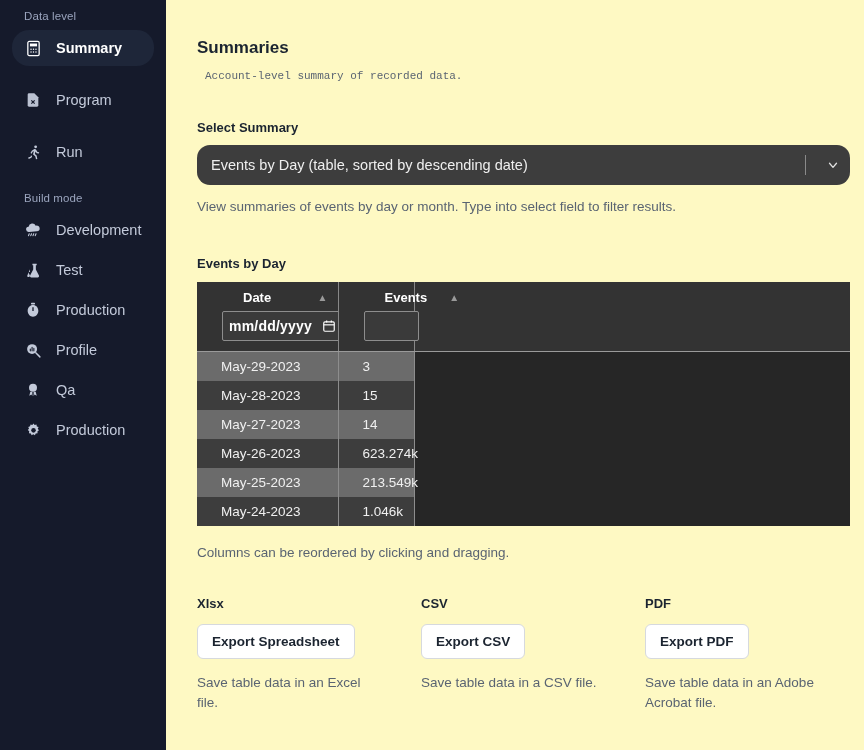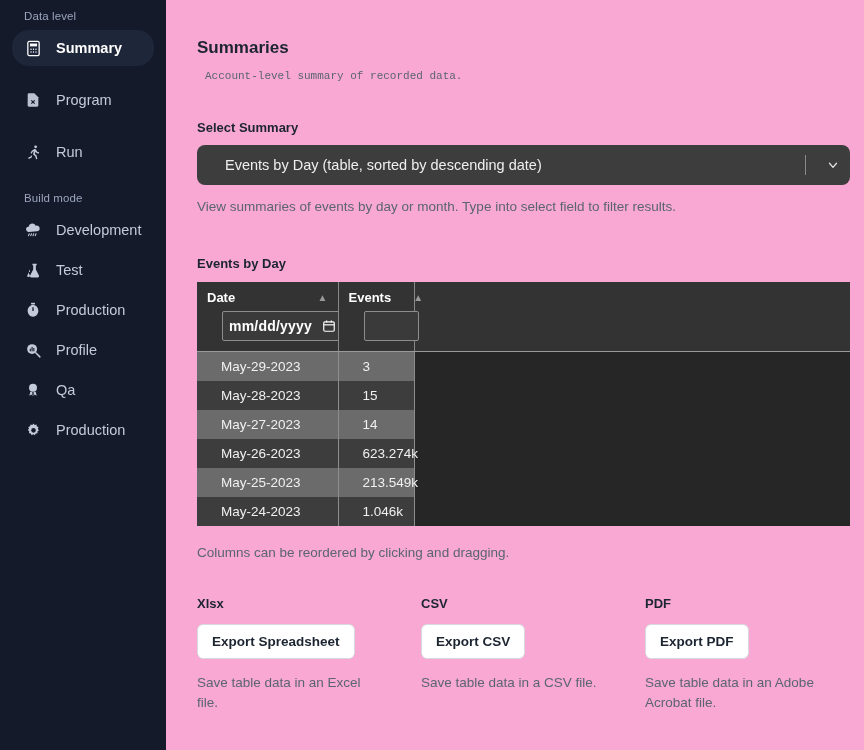--- a/index.html
+++ b/index.html
@@ -54,21 +54,21 @@
   }
   .nav-item.active .nav-icon { color: #ffffff; }
   .nav-icon svg { display: block; }
   .nav-sp-a { height: 8px; }
   .nav-sp-b { height: 8px; }
 
   
   .main {
     flex: 1;
     height: 750px;
-    background: #f9a8d4;
+    background: #fef9c3;
     padding: 38px 14px 0 31px;
     overflow: hidden;
     position: relative;
   }
   .page-title {
     font-size: 17px;
     font-weight: bold;
     color: #1b2430;
     margin: 0 0 12px 0;
   }
@@ -80,24 +80,24 @@
   }
   .field-label {
     font-size: 13px;
     font-weight: bold;
     color: #1b2430;
     margin: 0 0 10px 0;
   }
   .select-box {
     height: 40px;
     background: #3d3d3d;
-    border-radius: 8px;
+    border-radius: 13px;
     display: flex;
     align-items: center;
-    padding: 0 0 0 28px;
+    padding: 0 0 0 14px;
     color: #efefef;
     font-size: 14.5px;
     cursor: pointer;
     width: 653px;
   }
   .select-value { flex: 1; }
   .select-sep {
     width: 1px; height: 20px; background: #8a8a8a; margin-right: 10px;
   }
   .select-chev {
@@ -129,21 +129,21 @@
     background: #333333;
     color: #ffffff;
     font-size: 13px;
     font-weight: bold;
     text-align: left;
     padding: 8px 10px 6px 10px;
     border-right: 1px solid #888888;
     vertical-align: middle;
   }
   .data thead tr.head-row th.blank { border-right: none; }
-  .th-inner { display: flex; align-items: center; justify-content: space-between; gap: 22px; }
+  .th-inner { display: flex; align-items: center; justify-content: space-between; gap: 22px; margin-left: 36px; }
   .sort-arrow { color: #9a9a9a; font-size: 10px; line-height: 1; }
   .data thead tr.filter-row td {
     background: #333333;
     padding: 0 10px 10px 10px;
     border-right: 1px solid #888888;
     border-bottom: 1px solid #9a9a9a;
   }
   .data thead tr.filter-row td.blank { border-right: none; }
   .filter-date, .filter-text {
     width: 100%;

